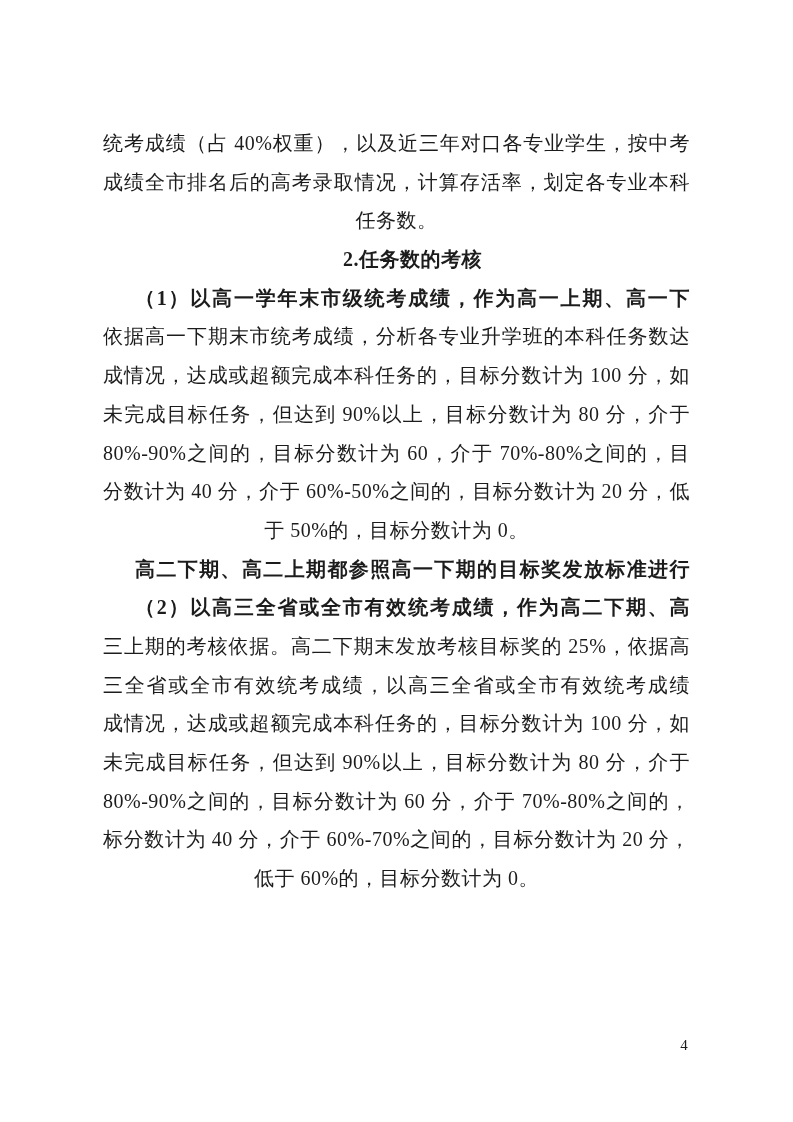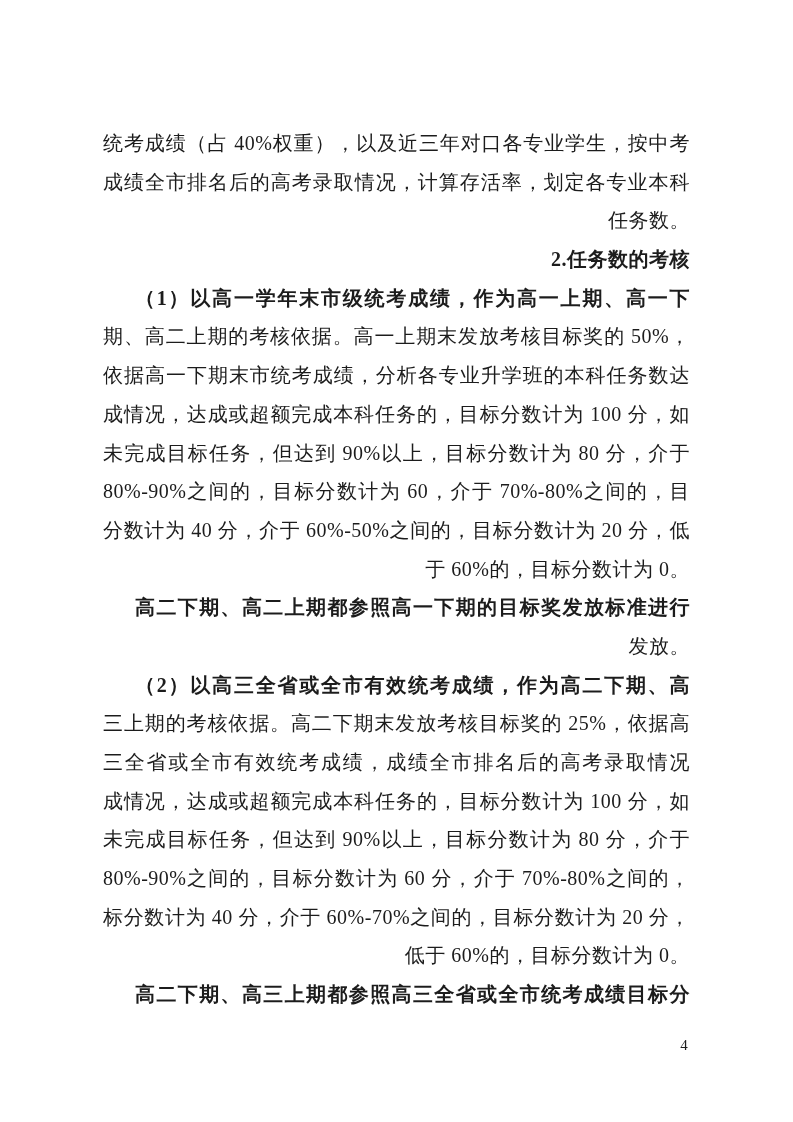--- a/index.html
+++ b/index.html
@@ -22,21 +22,21 @@
     top: 124px;
     width: 587px;
   }
   .line {
     height: 38.7px;
     line-height: 38.7px;
     font-size: 20px;
     letter-spacing: 0.5px;
     white-space: nowrap;
     overflow: visible;
-    text-align: right;
+    text-align: center;
   }
   .line.justify {
     white-space: normal;
     text-align: justify;
     text-align-last: justify;
     text-justify: inter-character;
     overflow: hidden;
   }
   .line.indent {
     padding-left: 32px;
@@ -57,34 +57,31 @@
 </head>
 <body>
 
 <div class="page">
   <div class="text-block" id="lines-container">
       <div class="line justify">统考成绩（占 40%权重），以及近三年对口各专业学生，按中考</div>
       <div class="line justify">成绩全市排名后的高考录取情况，计算存活率，划定各专业本科</div>
       <div class="line">任务数。</div>
       <div class="line indent">2.任务数的考核</div>
       <div class="line indent justify">（1）以高一学年末市级统考成绩，作为高一上期、高一下</div>
-      <div class="line justify">期、高二上期的考核依据。高一上期末发放考核目标奖的 50%，</div>
       <div class="line justify">依据高一下期末市统考成绩，分析各专业升学班的本科任务数达</div>
       <div class="line justify">成情况，达成或超额完成本科任务的，目标分数计为 100 分，如</div>
       <div class="line justify">未完成目标任务，但达到 90%以上，目标分数计为 80 分，介于</div>
       <div class="line justify">80%-90%之间的，目标分数计为 60，介于 70%-80%之间的，目标</div>
       <div class="line justify">分数计为 40 分，介于 60%-50%之间的，目标分数计为 20 分，低</div>
-      <div class="line">于 60%的，目标分数计为 0。</div>
+      <div class="line">于 50%的，目标分数计为 0。</div>
       <div class="line indent justify">高二下期、高二上期都参照高一下期的目标奖发放标准进行</div>
-      <div class="line">发放。</div>
       <div class="line indent justify">（2）以高三全省或全市有效统考成绩，作为高二下期、高</div>
       <div class="line justify">三上期的考核依据。高二下期末发放考核目标奖的 25%，依据高</div>
-      <div class="line justify">三全省或全市有效统考成绩，成绩全市排名后的高考录取情况</div>
+      <div class="line justify">三全省或全市有效统考成绩，以高三全省或全市有效统考成绩</div>
       <div class="line justify">成情况，达成或超额完成本科任务的，目标分数计为 100 分，如</div>
       <div class="line justify">未完成目标任务，但达到 90%以上，目标分数计为 80 分，介于</div>
       <div class="line justify">80%-90%之间的，目标分数计为 60 分，介于 70%-80%之间的，目</div>
       <div class="line justify">标分数计为 40 分，介于 60%-70%之间的，目标分数计为 20 分，</div>
       <div class="line">低于 60%的，目标分数计为 0。</div>
-      <div class="line indent justify">高二下期、高三上期都参照高三全省或全市统考成绩目标分</div>
     </div>
 
   <div class="page-number">4</div>
 </div>
 
 </body></html>

